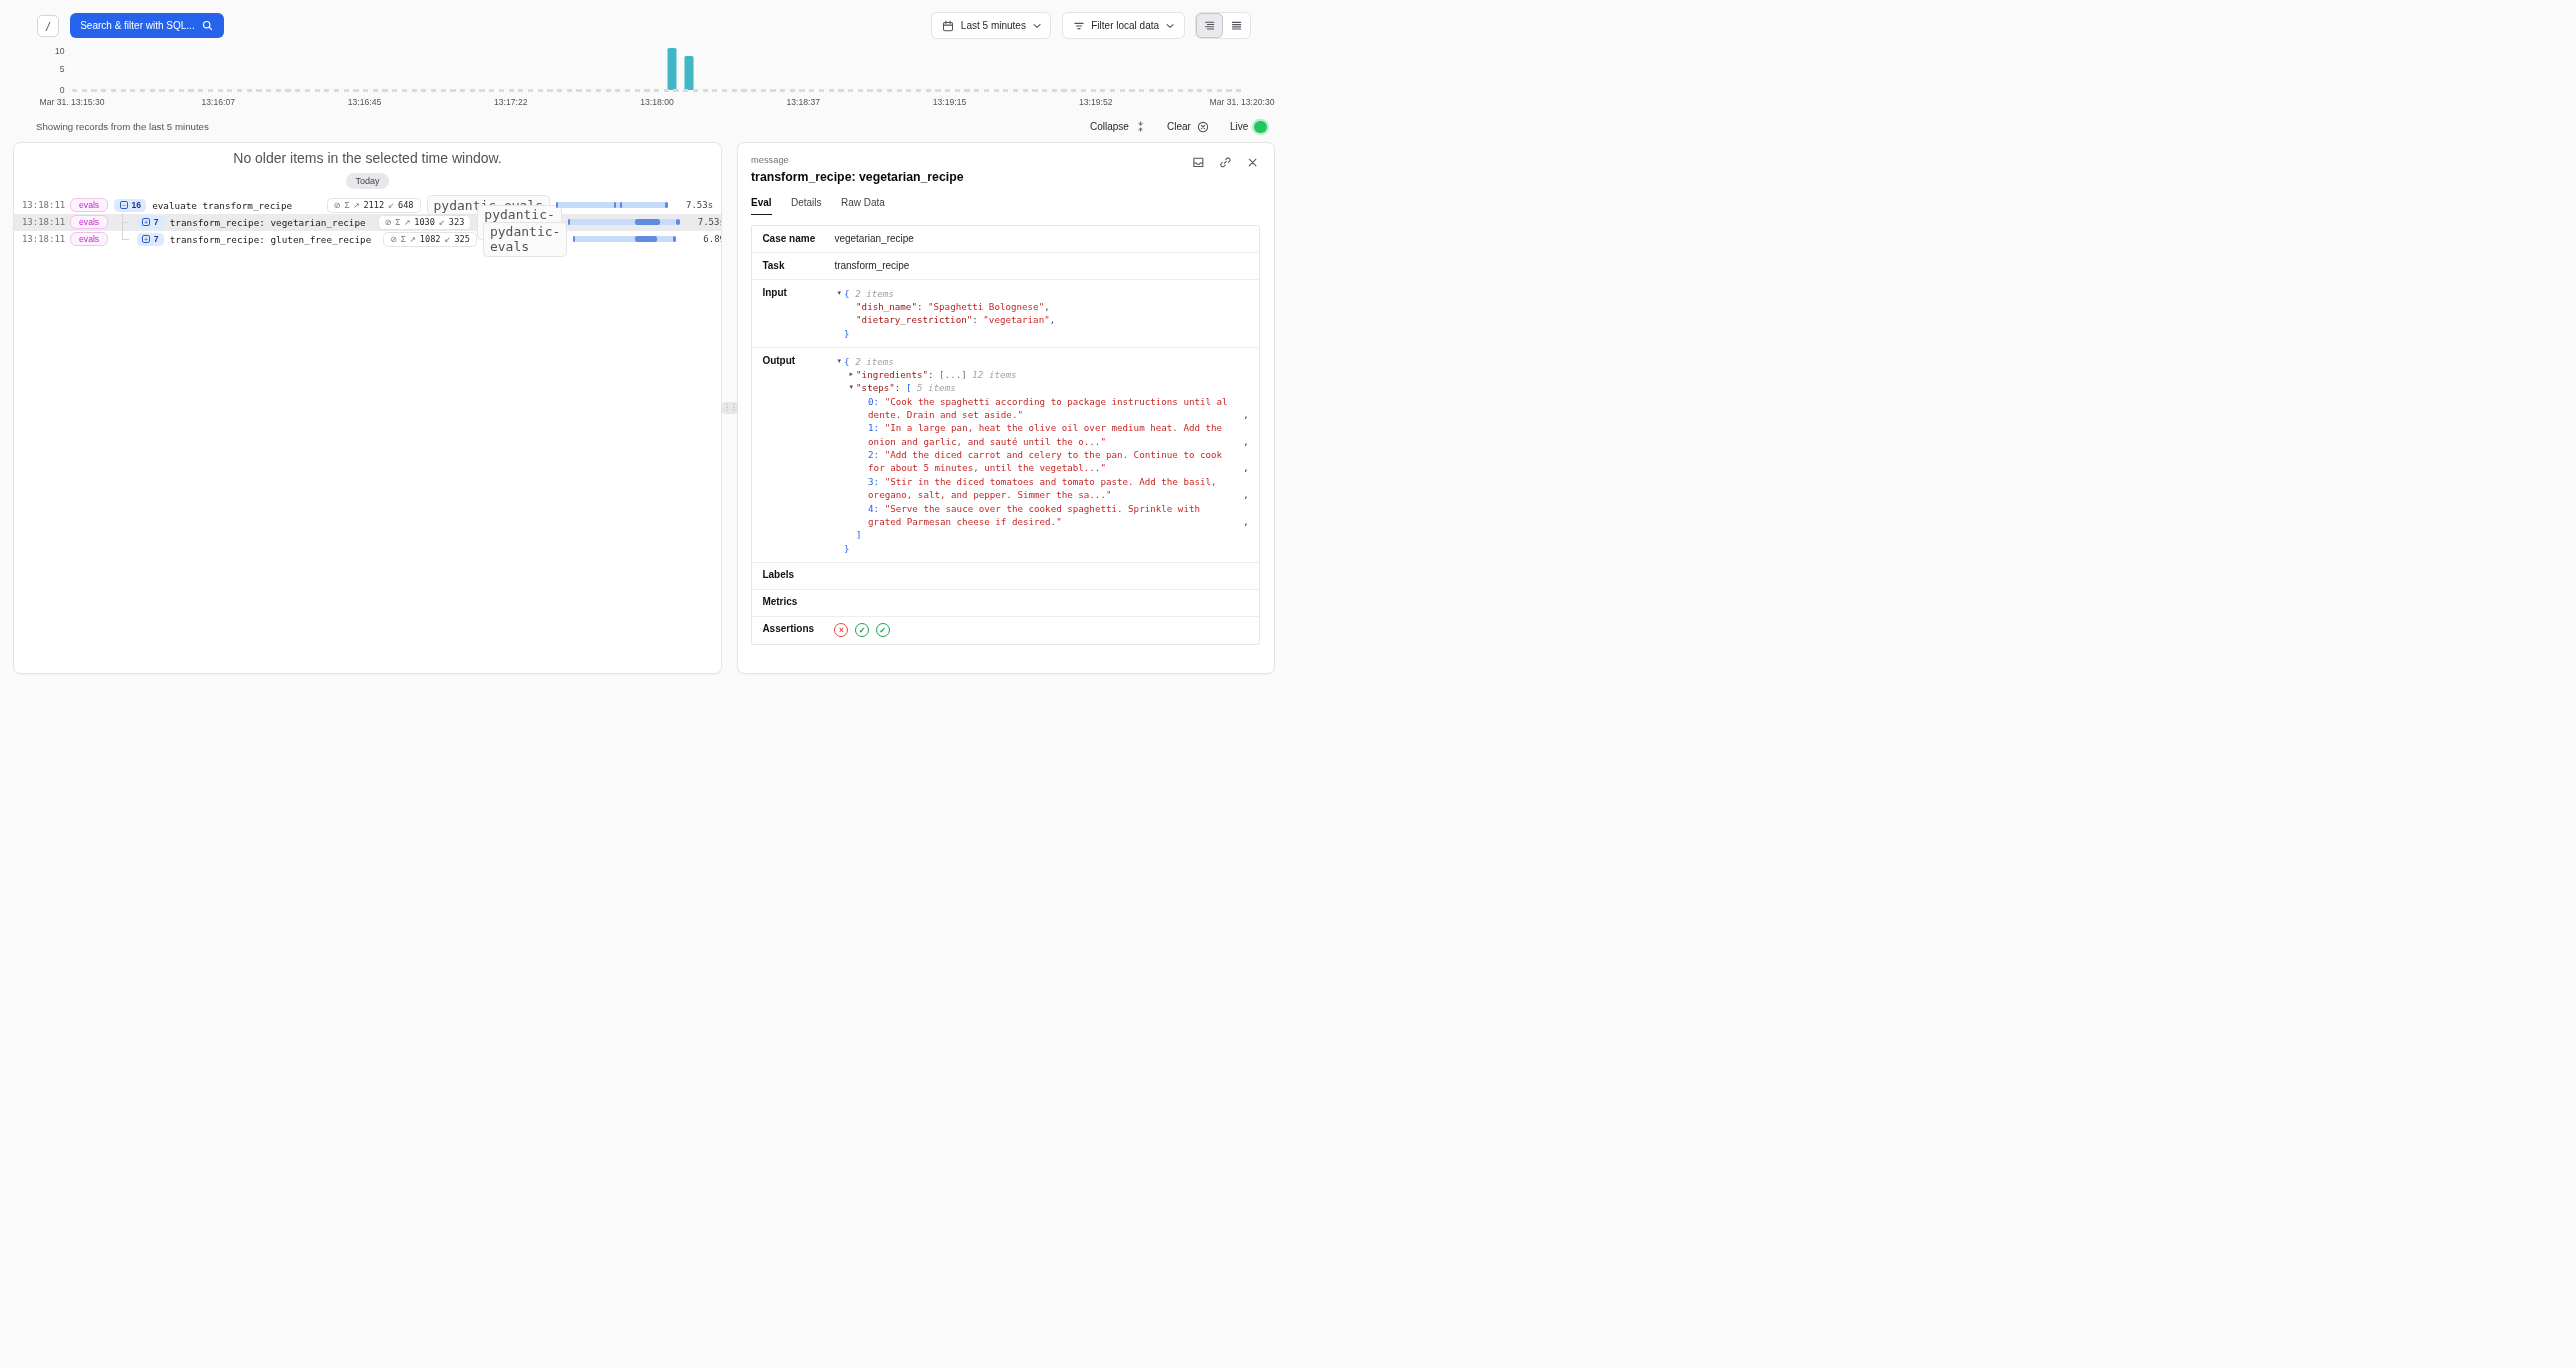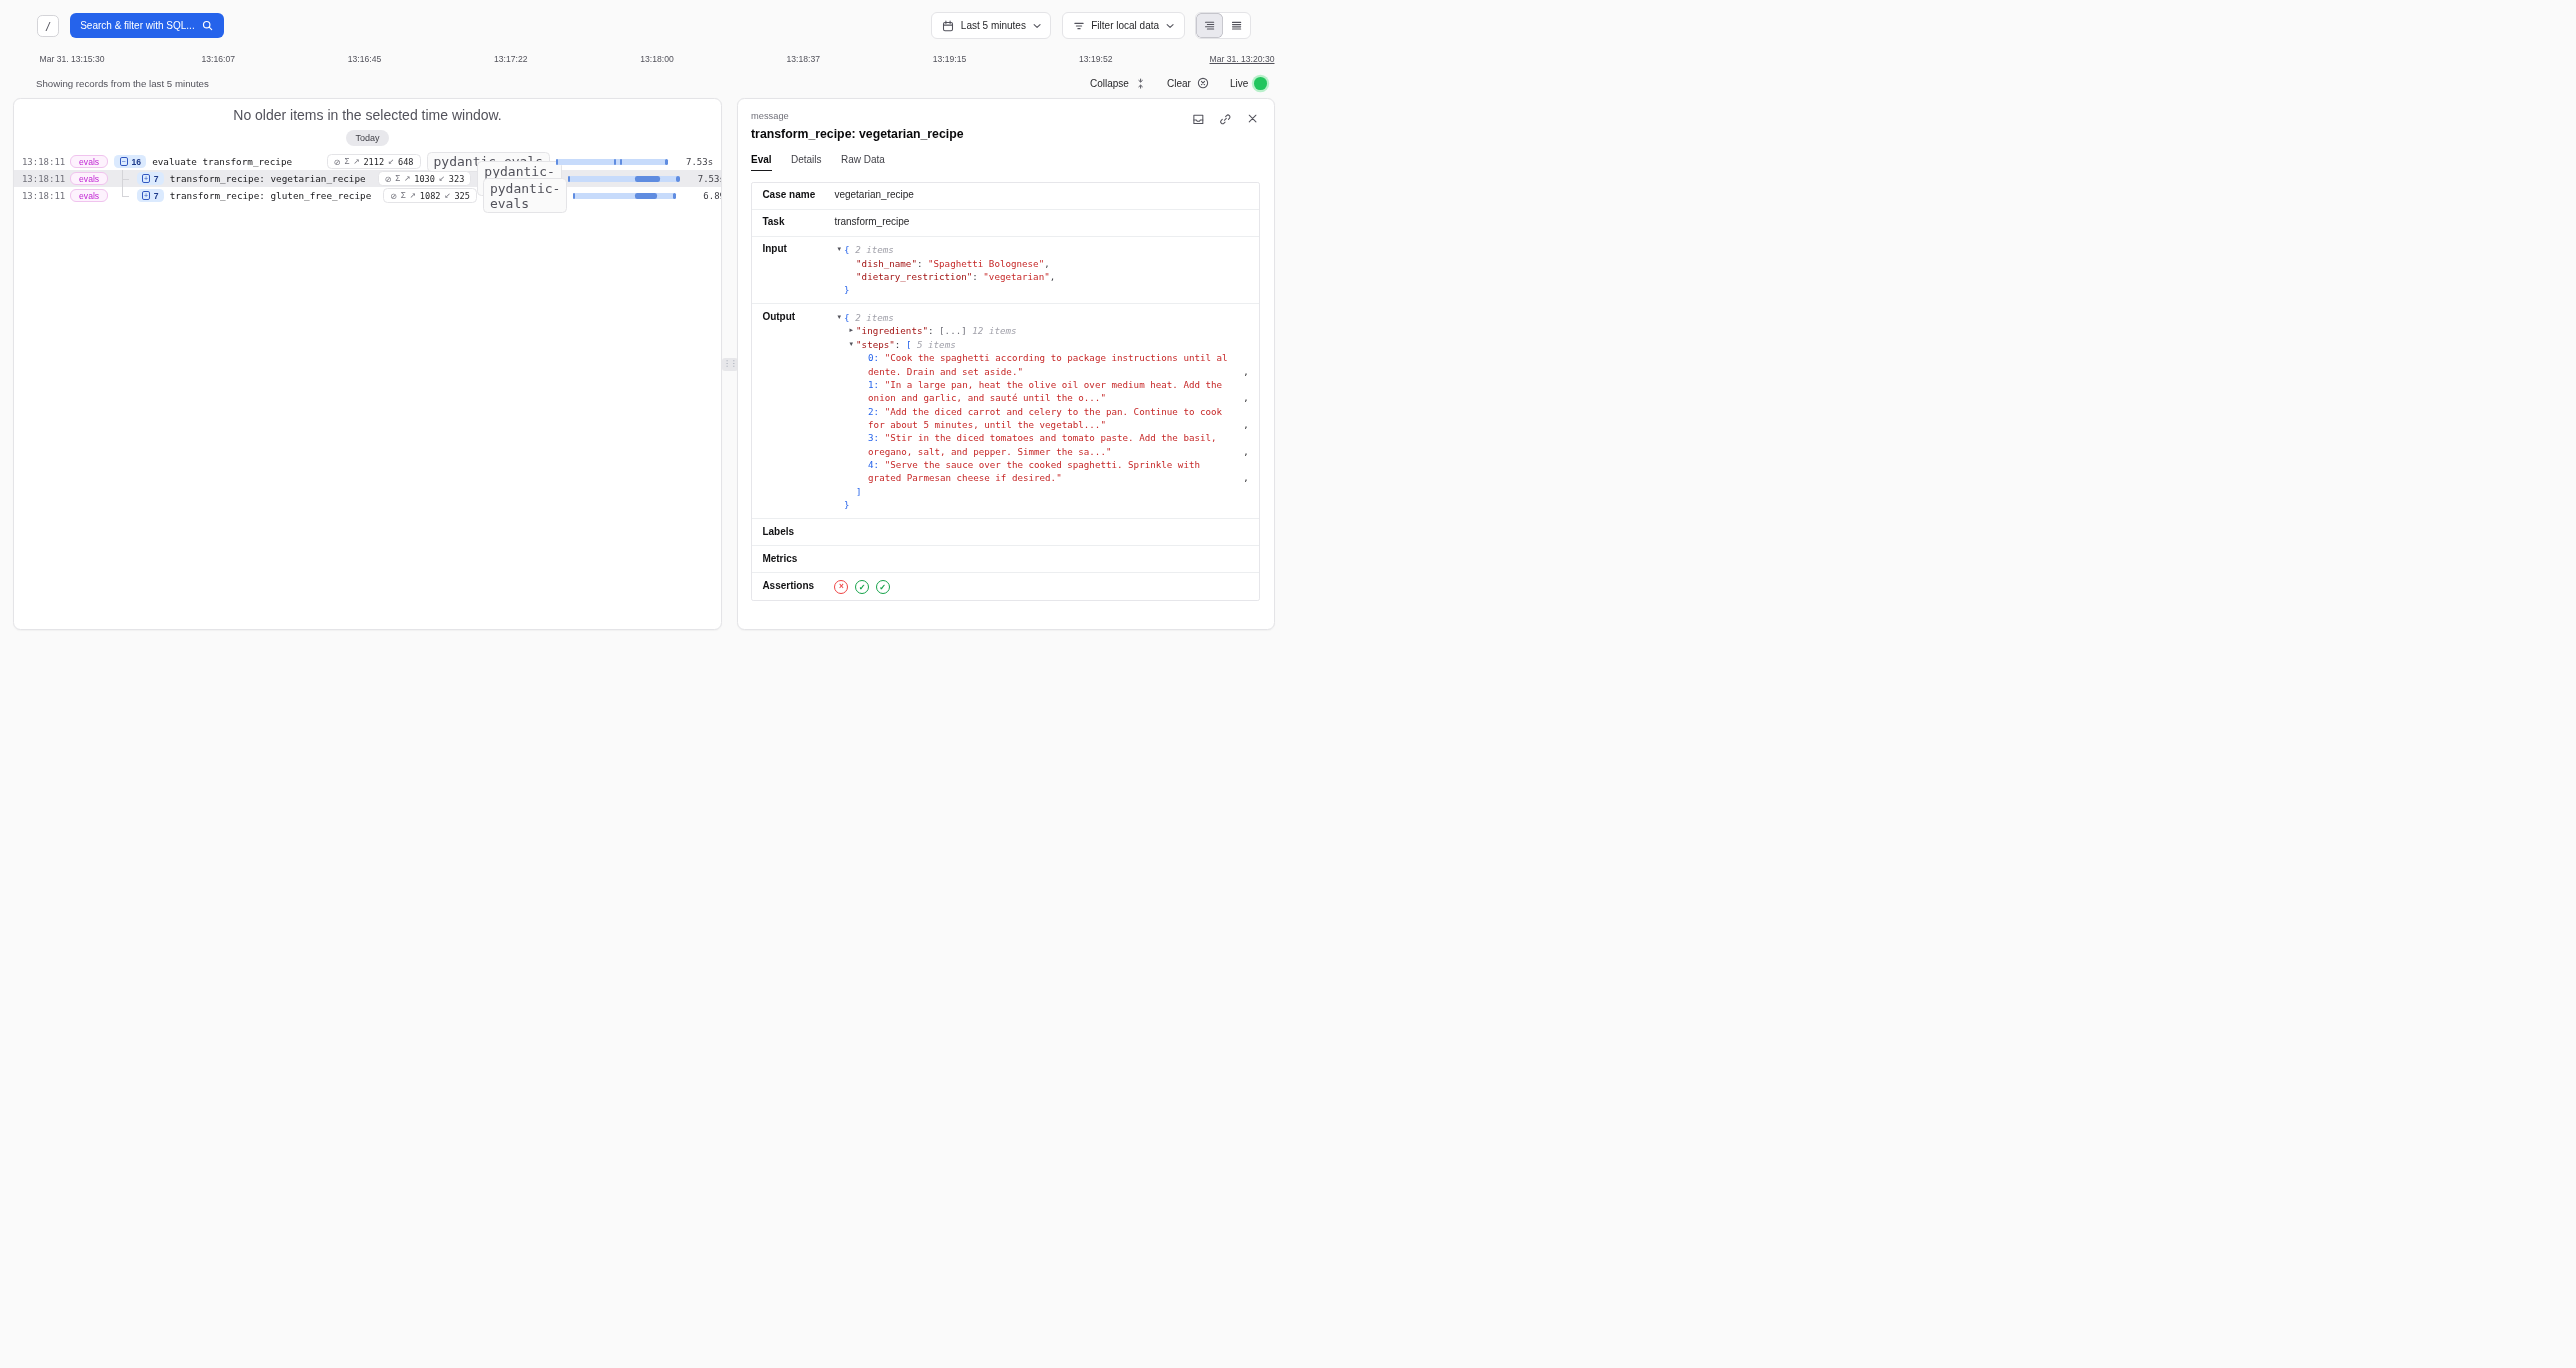--- a/index.html
+++ b/index.html
@@ -154,30 +154,39 @@
       </button>
       <button class="seg-btn">
         <svg width="11.2" height="11.2" viewBox="0 0 15 15" class="icon-stroke">
           <path d="M2 3.2h11M2 6.2h11M2 9.2h11M2 12.2h11"></path>
         </svg>
       </button>
     </div>
   </header>
 
   <section class="chart">
+    <div class="plot">
+      <span class="ylab y10">10</span>
+      <span class="ylab y5">5</span>
+      <span class="ylab y0">0</span>
+      <div class="bars" style="position:absolute;inset:0">
+          <div class="hbar" style="left: 51.3%; height: 100%;"></div>
+          <div class="hbar" style="left: 52.7%; height: 80%;"></div>
+        </div>
+    </div>
     <div class="xticks">
         <span style="left: 0%;">Mar 31. 13:15:30</span>
         <span style="left: 12.5%;">13:16:07</span>
         <span style="left: 25%;">13:16:45</span>
         <span style="left: 37.5%;">13:17:22</span>
         <span style="left: 50%;">13:18:00</span>
         <span style="left: 62.5%;">13:18:37</span>
         <span style="left: 75%;">13:19:15</span>
         <span style="left: 87.5%;">13:19:52</span>
-        <span style="left: 100%; text-decoration: underline;">Mar 31. 13:20:30</span>
+        <span style="left: 100%;">Mar 31. 13:20:30</span>
       </div>
   </section>
 
   <div class="statusrow">
     <span class="showing">Showing records from the last 5 minutes</span>
     <button class="ghost">
       <span>Collapse</span>
       <svg width="11.2" height="11.2" viewBox="0 0 16 16" class="icon-stroke">
         <path d="M8 1.5v3.5M8 11v3.5M5.5 3.5L8 5.8l2.5-2.3M5.5 12.5L8 10.2l2.5 2.3"></path>
       </svg>

